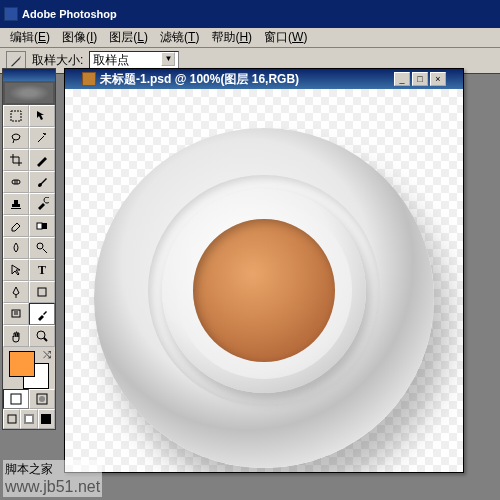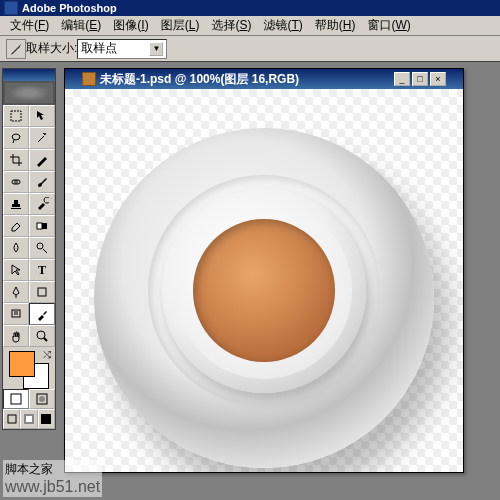--- a/index.html
+++ b/index.html
@@ -1,29 +1,29 @@
 <!DOCTYPE html>
 <html><head>
 <meta charset="utf-8">
 <style>
 * { margin: 0; padding: 0; box-sizing: border-box; font-family: "SimSun", Arial, sans-serif; }
 body { width: 500px; height: 500px; background: #808080; overflow: hidden; position: relative; }
 
-.titlebar { background: linear-gradient(#0a246a, #0a246a); height: 16px; display: flex; align-items: center; padding: 6px 4px; color: #fff; font-size: 11px; font-weight: bold; }
+.titlebar { background: linear-gradient(#0a246a, #0a246a); height: 28px; display: flex; align-items: center; padding: 6px 4px; color: #fff; font-size: 11px; font-weight: bold; }
 .titlebar .icon { width: 14px; height: 14px; background: #2a4fa0; margin-right: 4px; border: 1px solid #1a3a70; }
 
 .menubar { background: #d4d0c8; height: 20px; display: flex; align-items: center; padding: 0 4px; font-size: 12px; border-bottom: 1px solid #808080; }
 .menubar .menu-item { padding: 2px 6px; cursor: default; }
 .menubar .hotkey { text-decoration: underline; }
 
-.options-bar { background: #d4d0c8; height: 26px; display: flex; align-items: center; padding: 0 6px; font-size: 12px; border-bottom: 1px solid #404040; }
+.options-bar { background: #d4d0c8; height: 26px; display: flex; align-items: center; padding: 0 6px; font-size: 12px; border-bottom: 1px solid #404040; gap: 6px; }
 .tool-preset { width: 20px; height: 20px; background: #d4d0c8; border: 1px solid #808080; display: flex; align-items: center; justify-content: center; }
 .eyedrop-svg { width: 14px; height: 14px; }
 .label { font-size: 12px; }
-.combo { height: 20px; background: #fff; border: 1px inset #808080; display: flex; align-items: center; padding: 0 3px; min-width: 90px; justify-content: space-between; font-size: 12px; }
+.combo { height: 20px; background: #fff; border: 1px inset #808080; display: flex; padding: 0 3px; min-width: 90px; justify-content: space-between; font-size: 12px; }
 .combo .arrow { width: 14px; height: 14px; background: #d4d0c8; border: 1px outset #fff; display: flex; align-items: center; justify-content: center; font-size: 8px; }
 
 .toolbox { position: absolute; left: 2px; top: 68px; width: 54px; background: #d4d0c8; border: 1px solid #404040; }
 .toolbox .tb-head { height: 12px; background: linear-gradient(#0a246a,#3a6ea5); }
 .toolbox .thumb { width: 100%; height: 24px; background: #555; display: flex; align-items: center; justify-content: center; }
 .toolbox .thumb .img { width: 48px; height: 20px; background: radial-gradient(ellipse at center, #888 20%, #666 60%); }
 .tool-grid { display: grid; grid-template-columns: 1fr 1fr; }
 .tool-btn { height: 22px; border: 1px outset #fff; background: #d4d0c8; display: flex; align-items: center; justify-content: center; font-size: 12px; cursor: pointer; }
 .tool-btn.sel { background: #fff; border: 1px inset #808080; }
 .tool-btn svg { width: 14px; height: 14px; }
@@ -58,25 +58,23 @@
 </style>
 </head>
 <body>
 
 <div class="titlebar">
   <div class="icon"></div>
   <span>Adobe Photoshop</span>
 </div>
 
 <div class="menubar">
-  <span class="menu-item"><span>文件</span>(<span class="hotkey">F</span>)</span>
   <span class="menu-item"><span>编辑</span>(<span class="hotkey">E</span>)</span>
   <span class="menu-item"><span>图像</span>(<span class="hotkey">I</span>)</span>
   <span class="menu-item"><span>图层</span>(<span class="hotkey">L</span>)</span>
-  <span class="menu-item"><span>选择</span>(<span class="hotkey">S</span>)</span>
   <span class="menu-item"><span>滤镜</span>(<span class="hotkey">T</span>)</span>
   <span class="menu-item"><span>帮助</span>(<span class="hotkey">H</span>)</span>
   <span class="menu-item"><span>窗口</span>(<span class="hotkey">W</span>)</span>
 </div>
 
 <div class="options-bar">
   <div class="tool-preset">
     <svg class="eyedrop-svg" viewBox="0 0 16 16">
         <path d="M2 14 L6 10 L10 6 L12 4 L14 2 L12 6 L8 10 L4 14 Z" fill="#333"></path>
       </svg>

